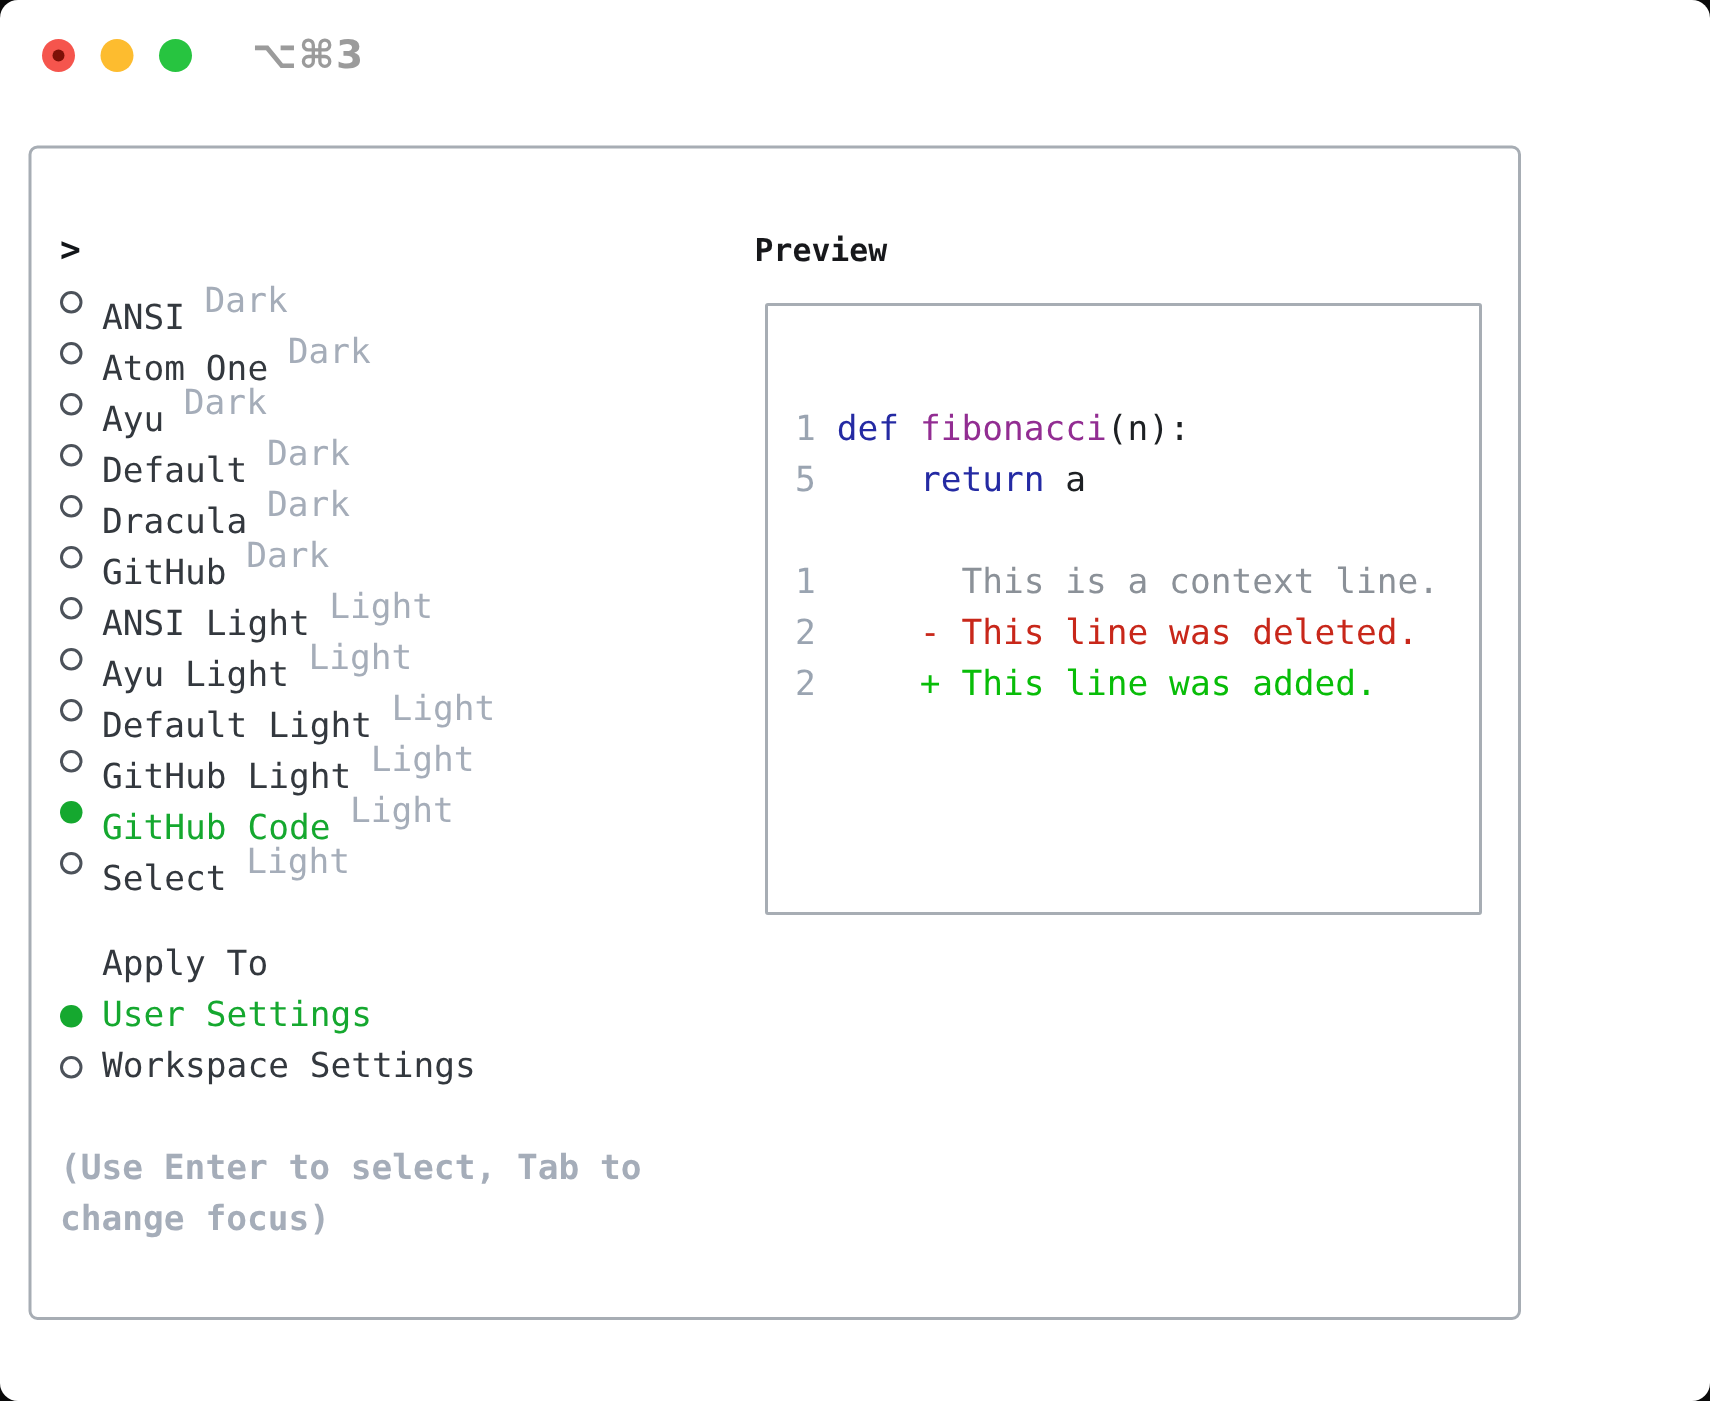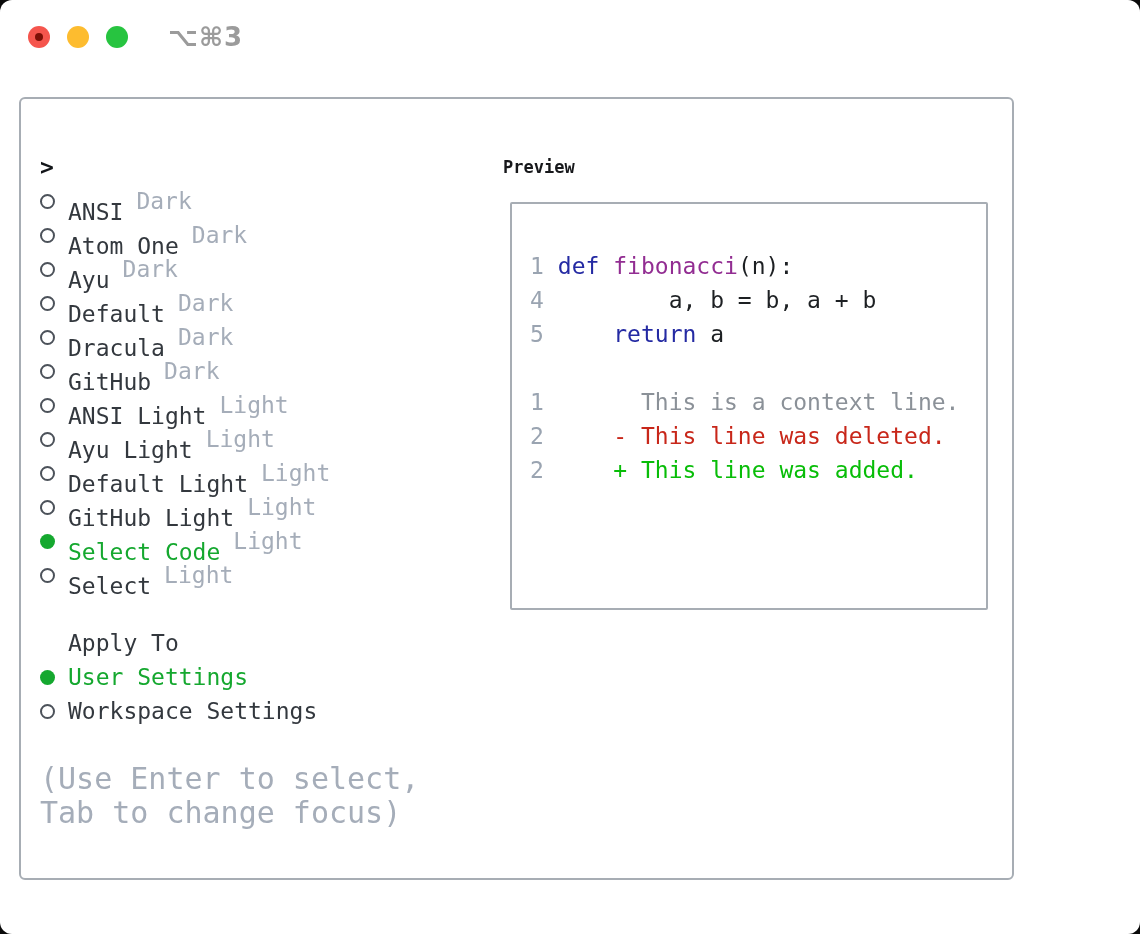--- a/index.html
+++ b/index.html
@@ -40,25 +40,25 @@
   .icon-cell{display:inline-flex;align-items:center;width:28px;flex:0 0 28px;}
   .circle{width:15px;height:15px;border:2px solid #4c525a;border-radius:50%;}
   .dot{width:15px;height:15px;border-radius:50%;background:var(--accent-green);}
   .prefix{font-weight:bold;color:#121519;}
   .header-label{font-weight:bold;color:#17181b;}
   .name{white-space:pre;margin-top:22px;}
   .variant{color:var(--muted);margin-left:13px;white-space:pre;}
   .theme-row.selected .name{color:var(--accent-green);}
   .apply-row.selected .label{color:var(--accent-green);}
   .blank-row{height:34px;}
-  .hint{margin-top:0;width:450px;font-size:30px;line-height:34px;color:var(--muted);}
-
-  
-  .preview-title{position:absolute;left:482px;top:51px;height:34px;line-height:34px;font-size:17px;font-weight:bold;color:#17181b;}
-  .preview-box{position:absolute;left:489px;top:103px;width:478px;height:408px;border:2px solid var(--border);border-radius:2px;background:#fff;padding:45px 18px;overflow:hidden;}
+  .hint{margin-top:0;width:450px;font-size:23px;line-height:34px;color:var(--muted);font-weight:bold;}
+
+  
+  .preview-title{position:absolute;left:482px;top:51px;height:34px;line-height:34px;font-size:21px;font-weight:bold;color:#17181b;}
+  .preview-box{position:absolute;left:489px;top:103px;width:478px;height:408px;border:2px solid var(--border);border-radius:2px;background:#fff;padding:65px 18px;overflow:hidden;}
   .cline{white-space:pre;height:34px;line-height:34px;font-size:23px;color:var(--pln);}
   .lnum{color:var(--lnum);margin-right:14px;}
   .kw{color:var(--kw);}
   .typ{color:var(--typ);}
   .lit{color:var(--lit);}
   .pln{color:var(--pln);}
   .ctx{color:var(--ctx-gray);}
   .del{color:var(--del);}
   .add{color:var(--add);text-align:center;}
 </style>
@@ -148,21 +148,21 @@
             <span class="icon-cell">
               <span class="circle"></span>
             </span>
             <span class="name">GitHub Light</span>
             <span class="variant">Light</span>
           </div>
           <div class="row theme-row selected">
             <span class="icon-cell">
               <span class="dot"></span>
             </span>
-            <span class="name">Select Code</span>
+            <span class="name">GitHub Code</span>
             <span class="variant">Light</span>
           </div>
           <div class="row theme-row">
             <span class="icon-cell">
               <span class="circle"></span>
             </span>
             <span class="name">Select</span>
             <span class="variant">Light</span>
           </div>
         </div>
@@ -186,21 +186,20 @@
           </div>
         </div>
       <div class="blank-row"></div>
       <div class="hint">(Use Enter to select, Tab to change focus)</div>
     </div>
 
     <div class="preview-title">Preview</div>
     <div class="preview-box">
       <div id="code-block">
           <div class="cline"><span class="lnum">1</span><span class="kw">def</span><span class="pln"> </span><span class="typ">fibonacci</span><span class="pln">(n):</span></div>
-          <div class="cline"><span class="lnum">4</span><span class="pln">        a, b = b, a + b</span></div>
           <div class="cline"><span class="lnum">5</span><span class="pln">    </span><span class="kw">return</span><span class="pln"> a</span></div>
           <div class="cline"></div>
           <div class="cline"><span class="lnum">1</span><span class="ctx">      This is a context line.</span></div>
           <div class="cline"><span class="lnum">2</span><span class="del">    - This line was deleted.</span></div>
           <div class="cline"><span class="lnum">2</span><span class="add">    + This line was added.</span></div>
         </div>
     </div>
   </div>
 </div>
 

